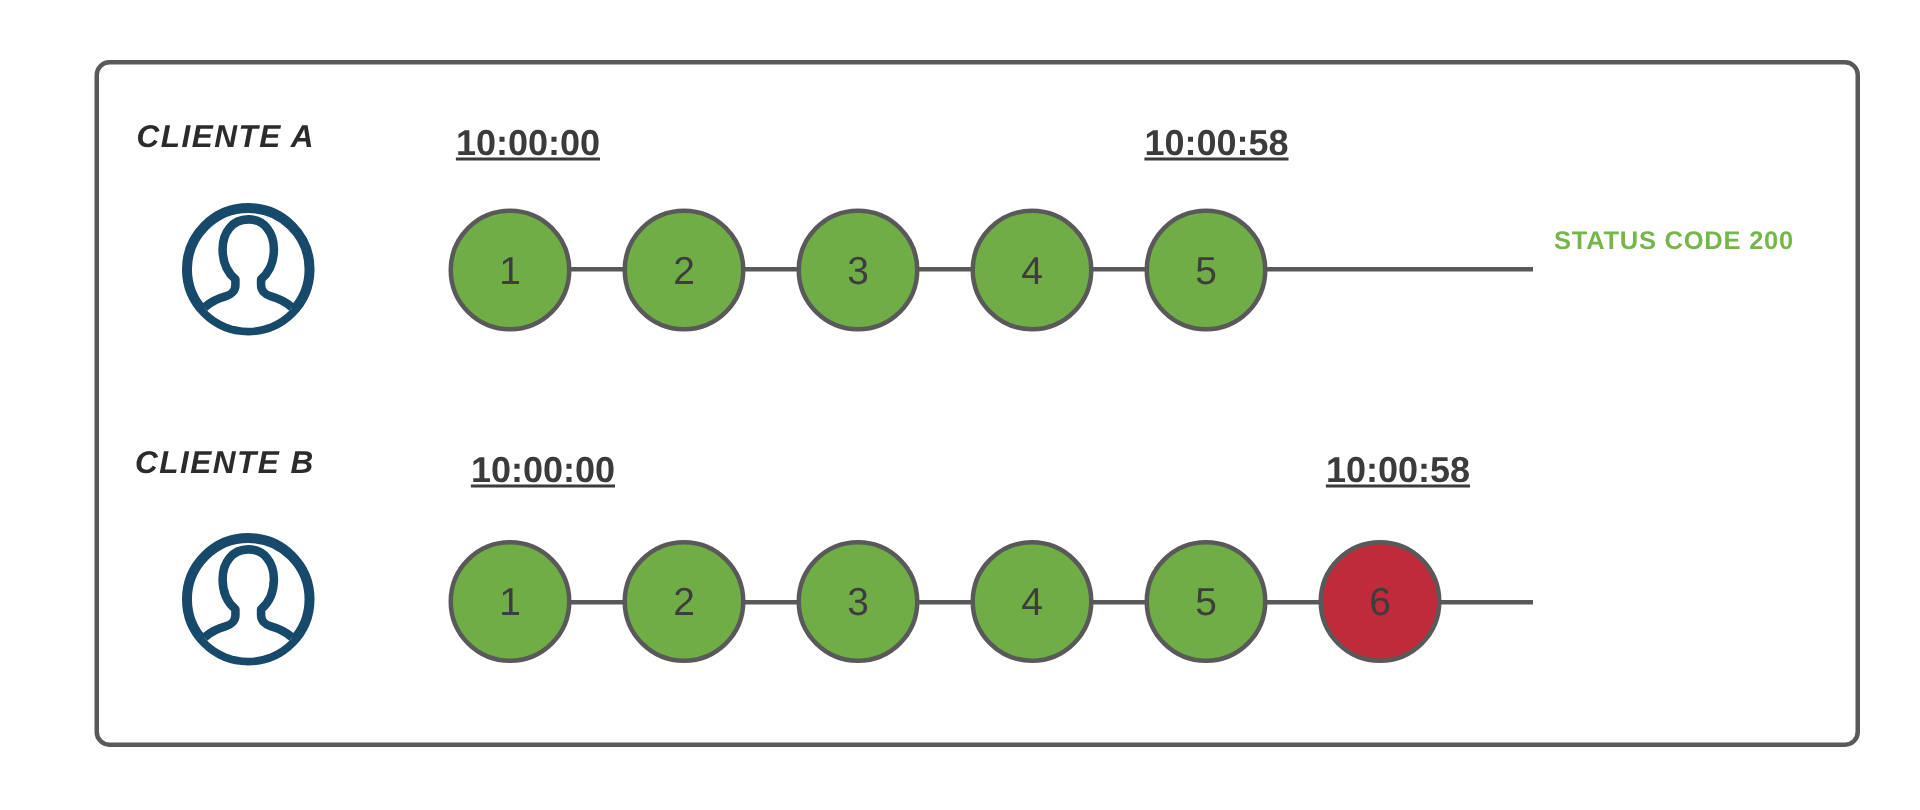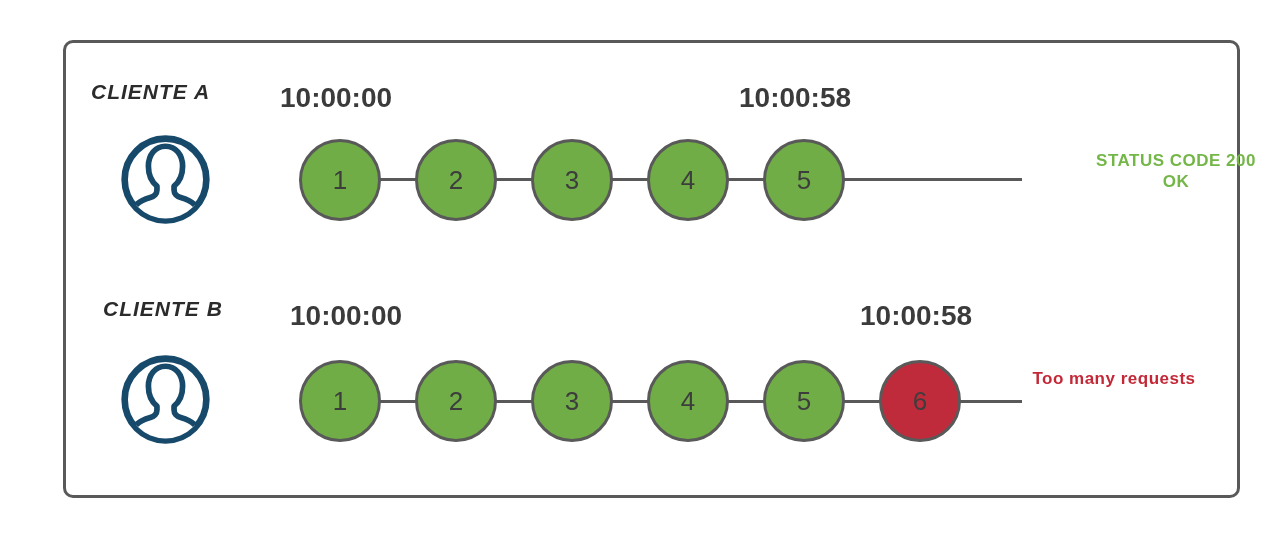--- a/index.html
+++ b/index.html
@@ -25,24 +25,25 @@
     text-align: left;
     font-size: 21px;
     font-weight: bold;
     font-style: italic;
     letter-spacing: 1px;
     color: #2b2b2b;
   }
   .timestamp {
     position: absolute;
     width: 120px;
-    text-align: left;
-    font-size: 28px;
+    text-align: right;
+    font-size: 24px;
     font-weight: bold;
     color: #3b3b3b;
+    text-decoration: underline;
   }
   .avatar {
     position: absolute;
     width: 95px; height: 95px;
   }
   .timeline-line {
     position: absolute;
     height: 3px;
     background: var(--stroke, #595959);
     z-index: 0;
@@ -110,26 +111,25 @@
   <div class="circle success" style="left:531px; top:139px;">
     <span>3</span>
   </div>
   <div class="circle success" style="left:647px; top:139px;">
     <span>4</span>
   </div>
   <div class="circle success" style="left:763px; top:139px;">
     <span>5</span>
   </div>
 
-  <div class="status success" style="left:1088px; top:150px;">
+  <div class="status success" style="left:1028px; top:150px;">
     <div>STATUS CODE 200</div>
-    <div>OK</div>
   </div>
 
-  <div class="client-label" style="left:103px; top:297px;">CLIENTE B</div>
+  <div class="client-label" style="left:90px; top:297px;">CLIENTE B</div>
 
   <div class="timestamp" style="left:290px; top:300px;">10:00:00</div>
   <div class="timestamp" style="left:860px; top:300px;">10:00:58</div>
 
   <div class="avatar" style="left:118px; top:352px;">
     <svg viewBox="0 0 100 100" width="95" height="95">
       <defs>
         <clipPath id="avclipB">
             <circle cx="50" cy="50" r="41"></circle>
           </clipPath>
@@ -156,15 +156,14 @@
     <span>4</span>
   </div>
   <div class="circle success" style="left:763px; top:360px;">
     <span>5</span>
   </div>
   <div class="circle error" style="left:879px; top:360px;">
     <span>6</span>
   </div>
 
   <div class="status error" style="left:1026px; top:368px;">
-    <div>Too many requests</div>
   </div>
 </div>
 
 </body></html>

